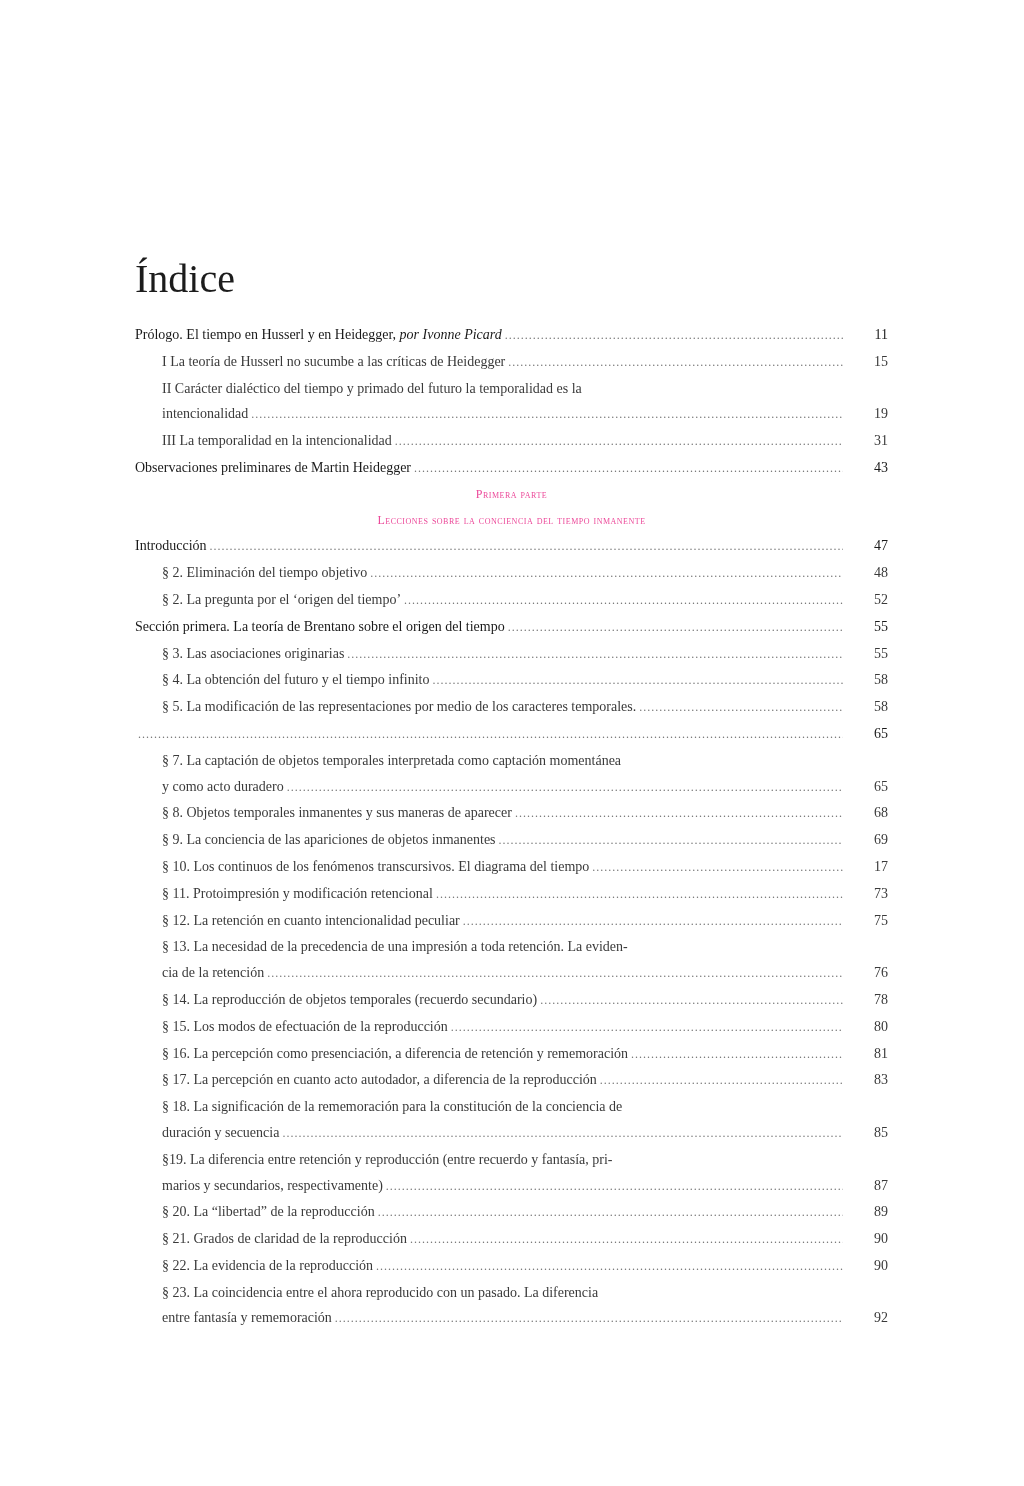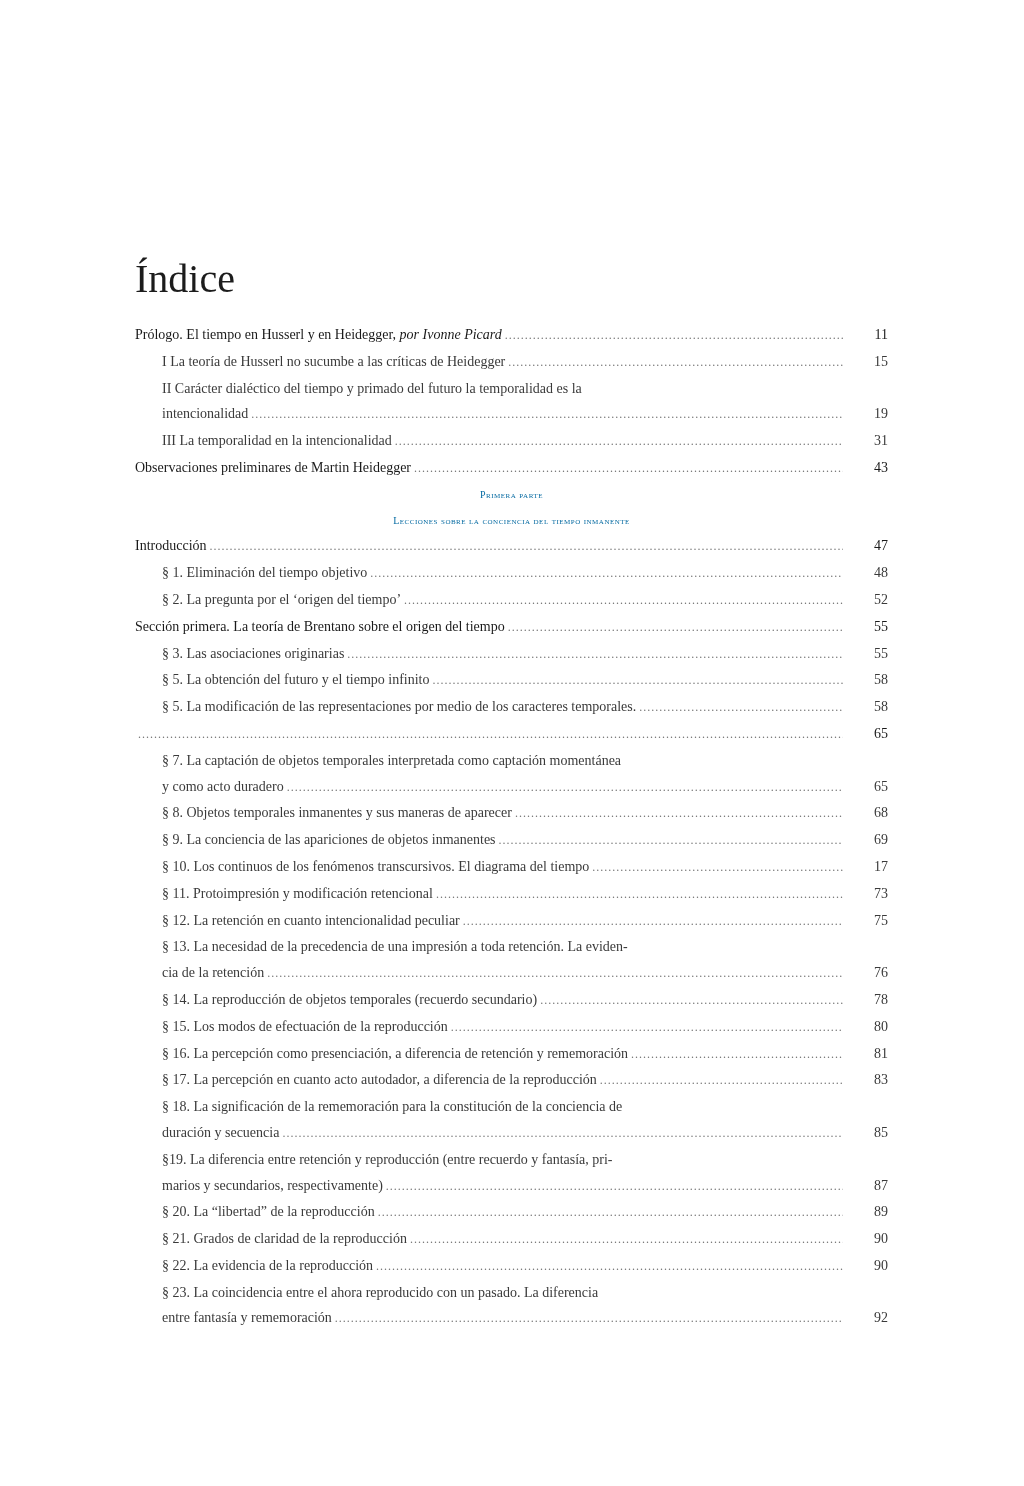--- a/index.html
+++ b/index.html
@@ -29,22 +29,22 @@
     flex: 1 1 auto; overflow: hidden; white-space: nowrap; margin: 0 3px;
     color: #777; font-size: 12px; letter-spacing: 1px;
   }
   .entry .dots::before {
     content: "......................................................................................................................................................................................................................................................";
   }
   .entry .page { white-space: nowrap; margin-left: 28px; }
   .entry .italic { font-style: italic; }
   .line-row { display: flex; align-items: baseline; }
   .part-heading {
-    text-align: center; font-size: 10px; letter-spacing: 0.5px;
-    line-height: 25.8px; color: #0369a1; font-variant: small-caps;
+    text-align: center; font-size: 12px; letter-spacing: 0.5px;
+    line-height: 25.8px; color: #ec4899; font-variant: small-caps;
   }
 </style>
 </head>
 <body>
 
 <h1 class="page-title">Índice</h1>
 
 <div class="toc">
   <div id="front">
       <div class="entry main">
@@ -78,41 +78,41 @@
     </div>
   <div class="part-heading">Primera parte</div>
   <div class="part-heading">Lecciones sobre la conciencia del tiempo inmanente</div>
   <div id="entries">
       <div class="entry main">
         <span class="text"><span>Introducción</span></span>
         <span class="dots"></span>
         <span class="page">47</span>
       </div>
       <div class="entry sub">
-        <span class="text"><span>§ 1. Eliminación del tiempo objetivo</span></span>
+        <span class="text"><span>§ 2. Eliminación del tiempo objetivo</span></span>
         <span class="dots"></span>
         <span class="page">48</span>
       </div>
       <div class="entry sub">
         <span class="text"><span>§ 2. La pregunta por el ‘origen del tiempo’</span></span>
         <span class="dots"></span>
         <span class="page">52</span>
       </div>
       <div class="entry main">
         <span class="text"><span>Sección primera. La teoría de Brentano sobre el origen del tiempo</span></span>
         <span class="dots"></span>
         <span class="page">55</span>
       </div>
       <div class="entry sub">
         <span class="text"><span>§ 3. Las asociaciones originarias</span></span>
         <span class="dots"></span>
         <span class="page">55</span>
       </div>
       <div class="entry sub">
-        <span class="text"><span>§ 5. La obtención del futuro y el tiempo infinito</span></span>
+        <span class="text"><span>§ 4. La obtención del futuro y el tiempo infinito</span></span>
         <span class="dots"></span>
         <span class="page">58</span>
       </div>
       <div class="entry sub">
         <span class="text"><span>§ 5. La modificación de las representaciones por medio de los caracteres temporales.</span></span>
         <span class="dots"></span>
         <span class="page">58</span>
       </div>
       <div class="entry main">
         <span class="dots"></span>

